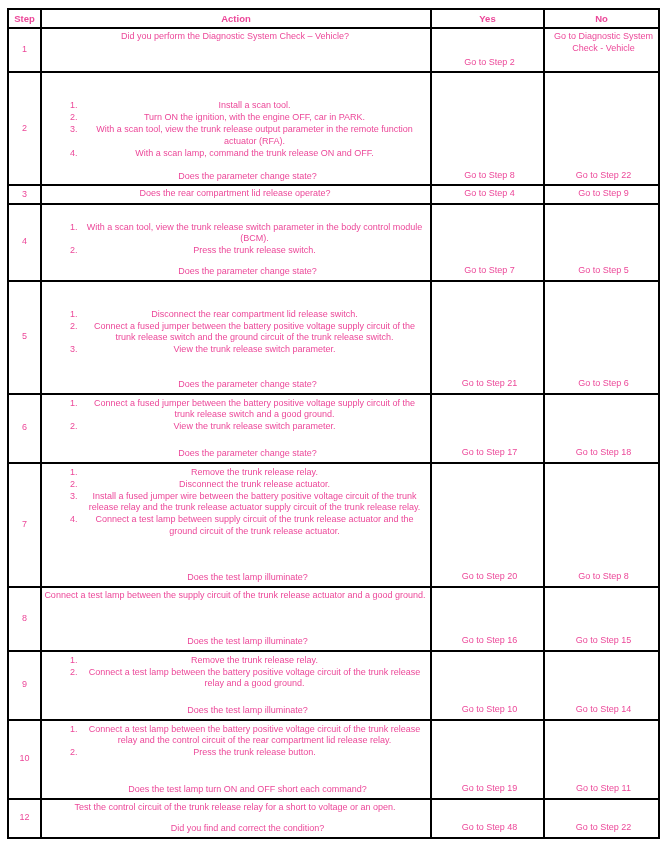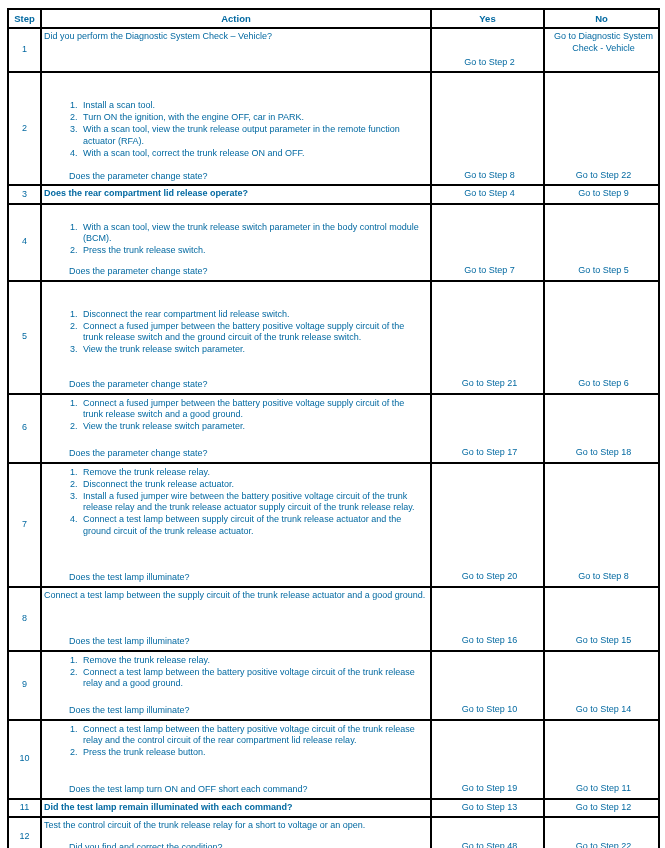--- a/index.html
+++ b/index.html
@@ -1,45 +1,45 @@
 <!DOCTYPE html>
 <html><head>
 <meta charset="utf-8">
 <style>
   html,body{margin:0;padding:0;background:#ffffff;}
   .page{
     width:665px;height:848px;background:#ffffff;overflow:hidden;
-    font-family:"Liberation Sans",sans-serif;color:#0369a1;
+    font-family:"Liberation Sans",sans-serif;color:#ec4899;
   }
   table.diag{
     border-collapse:collapse;table-layout:fixed;
     width:651px;margin:8px 0 0 7px;
   }
   th,td{border:2px solid #000;box-sizing:border-box;}
   th{
     font-size:9.5px;font-weight:bold;text-align:center;
     padding:3px 2px;height:19px;
   }
   td{font-size:9px;line-height:11.5px;vertical-align:top;padding:0;}
   td.step{text-align:center;vertical-align:middle;font-size:9px;}
   td.ans{
     text-align:center;vertical-align:bottom;
     padding:2px 1px 3px 5px;
   }
   td.ans.top{vertical-align:top;padding-top:2px;}
   .acell{
     display:flex;flex-direction:column;align-items:stretch;
-    padding:2px 4px 2px 2px;box-sizing:border-box;
+    padding:2px 4px 2px 2px;box-sizing:border-box;text-align:center;
   }
   .acell .t{margin:0;}
   .acell ol{margin:1px 0 0 0;padding-left:36px;}
   .acell ol li{padding-left:3px;margin:0 0 0.5px 0;}
   .acell .q{margin-top:auto;padding-top:1px;padding-left:25px;}
   
-  .h42{min-height:42px;}  .h87{min-height:87px;margin-top:24px;}  .h11{min-height:11px;font-weight:bold;}
+  .h42{min-height:42px;}  .h87{min-height:87px;margin-top:24px;}  .h11{min-height:11px;}
   .h61{min-height:61px;margin-top:14px;}  .h67{min-height:67px;}  .h122{min-height:122px;}
   .h62{min-height:62px;}  .h77{min-height:77px;}  .h37{min-height:37px;}
 </style>
 </head>
 <body>
 
 <div class="page">
   <table class="diag">
     <colgroup>
       <col style="width:33px">
@@ -69,21 +69,21 @@
       </tr>
 
       <tr>
         <td class="step">2</td>
         <td>
           <div class="acell h87">
             <ol>
                 <li>Install a scan tool.</li>
                 <li>Turn ON the ignition, with the engine OFF, car in PARK.</li>
                 <li>With a scan tool, view the trunk release output parameter in the remote function actuator (RFA).</li>
-                <li>With a scan tool, correct the trunk release ON and OFF.</li>
+                <li>With a scan lamp, command the trunk release ON and OFF.</li>
               </ol>
             <div class="q">Does the parameter change state?</div>
           </div>
         </td>
         <td class="ans">Go to Step 8</td>
         <td class="ans">Go to Step 22</td>
       </tr>
 
       <tr>
         <td class="step">3</td>
@@ -194,30 +194,20 @@
                 <li>Connect a test lamp between the battery positive voltage circuit of the trunk release relay and the control circuit of the rear compartment lid release relay.</li>
                 <li>Press the trunk release button.</li>
               </ol>
             <div class="q">Does the test lamp turn ON and OFF short each command?</div>
           </div>
         </td>
         <td class="ans">Go to Step 19</td>
         <td class="ans">Go to Step 11</td>
       </tr>
 
-      <tr>
-        <td class="step">11</td>
-        <td>
-          <div class="acell h11">
-            <div class="t">Did the test lamp remain illuminated with each command?</div>
-          </div>
-        </td>
-        <td class="ans">Go to Step 13</td>
-        <td class="ans">Go to Step 12</td>
-      </tr>
 
       <tr>
         <td class="step">12</td>
         <td>
           <div class="acell h37">
             <div class="t">Test the control circuit of the trunk release relay for a short to voltage or an open.</div>
             <div class="q">Did you find and correct the condition?</div>
           </div>
         </td>
         <td class="ans">Go to Step 48</td>

